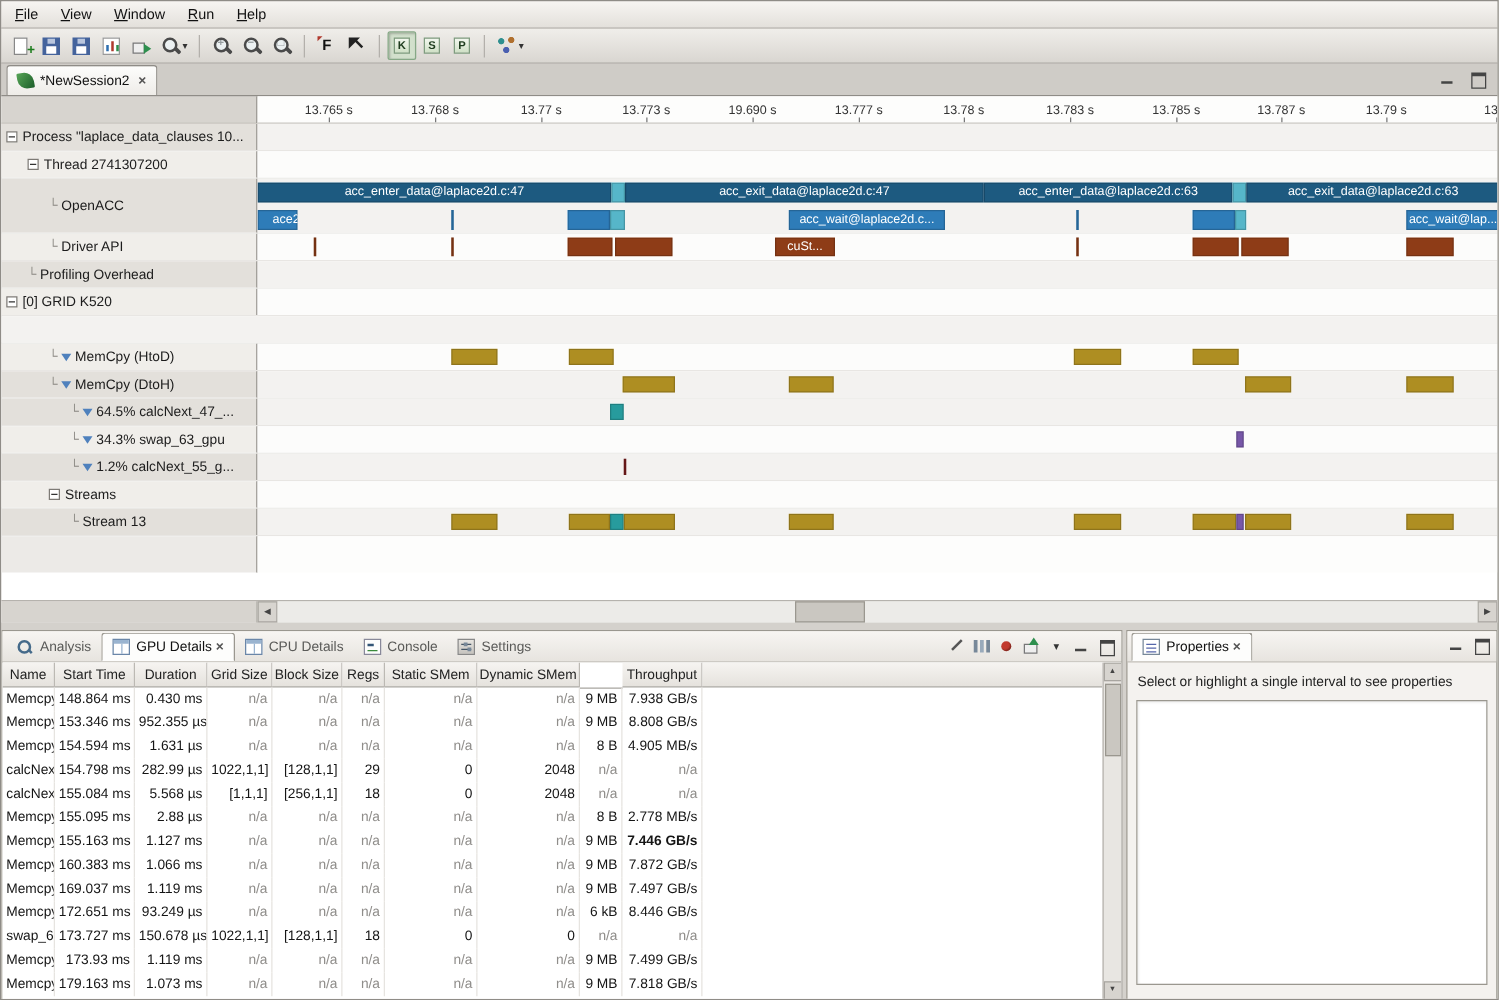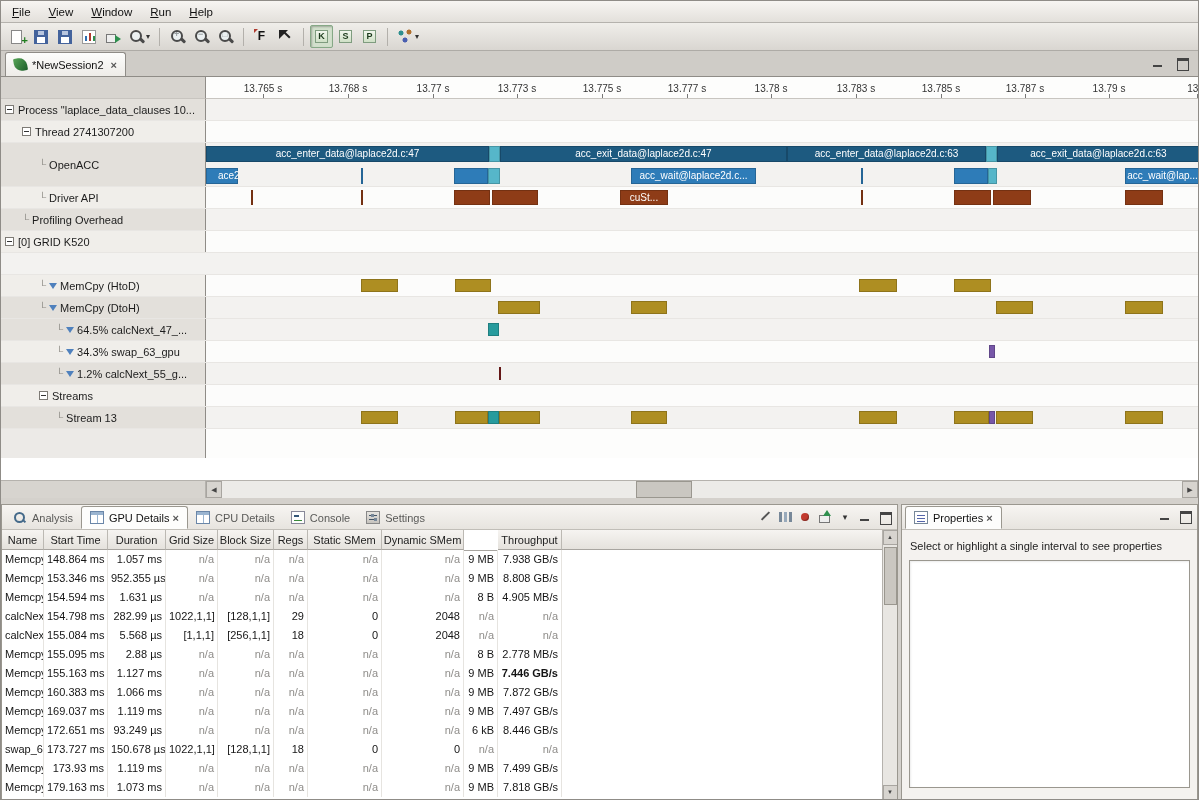--- a/index.html
+++ b/index.html
@@ -206,21 +206,21 @@
       <div class="corner"></div>
       <div class="ruler" id="ruler">
           <span class="rlabel" style="left: 57px;">13.765 s</span>
           <span class="rtick" style="left: 57px;"></span>
           <span class="rlabel" style="left: 142px;">13.768 s</span>
           <span class="rtick" style="left: 142px;"></span>
           <span class="rlabel" style="left: 227px;">13.77 s</span>
           <span class="rtick" style="left: 227px;"></span>
           <span class="rlabel" style="left: 311px;">13.773 s</span>
           <span class="rtick" style="left: 311px;"></span>
-          <span class="rlabel" style="left: 396px;">13.775 s</span>
+          <span class="rlabel" style="left: 396px;">19.690 s</span>
           <span class="rtick" style="left: 396px;"></span>
           <span class="rlabel" style="left: 481px;">13.777 s</span>
           <span class="rtick" style="left: 481px;"></span>
           <span class="rlabel" style="left: 565px;">13.78 s</span>
           <span class="rtick" style="left: 565px;"></span>
           <span class="rlabel" style="left: 650px;">13.783 s</span>
           <span class="rtick" style="left: 650px;"></span>
           <span class="rlabel" style="left: 735px;">13.785 s</span>
           <span class="rtick" style="left: 735px;"></span>
           <span class="rlabel" style="left: 819px;">13.787 s</span>
@@ -446,21 +446,21 @@
               <span class="g-hcell" style="width: 34px;">Regs</span>
               <span class="g-hcell" style="width: 74px;">Static SMem</span>
               <span class="g-hcell" style="width: 82px;">Dynamic SMem</span>
               <span class="g-hcell" style="width: 34px; margin-top: 20px;">Size</span>
               <span class="g-hcell" style="width: 64px;">Throughput</span>
               <span class="g-hcell g-fill"></span>
             </div>
             <div class="g-row">
               <span class="g-cell" style="width: 42px;">Memcpy</span>
               <span class="g-cell num" style="width: 64px;">148.864 ms</span>
-              <span class="g-cell num" style="width: 58px;">1.057 ms</span>
+              <span class="g-cell num" style="width: 58px;">0.430 ms</span>
               <span class="g-cell num na" style="width: 52px;">n/a</span>
               <span class="g-cell num na" style="width: 56px;">n/a</span>
               <span class="g-cell num na" style="width: 34px;">n/a</span>
               <span class="g-cell num na" style="width: 74px;">n/a</span>
               <span class="g-cell num na" style="width: 82px;">n/a</span>
               <span class="g-cell num" style="width: 34px;">9 MB</span>
               <span class="g-cell num" style="width: 64px;">7.938 GB/s</span>
             </div>
             <div class="g-row">
               <span class="g-cell" style="width: 42px;">Memcpy</span>

